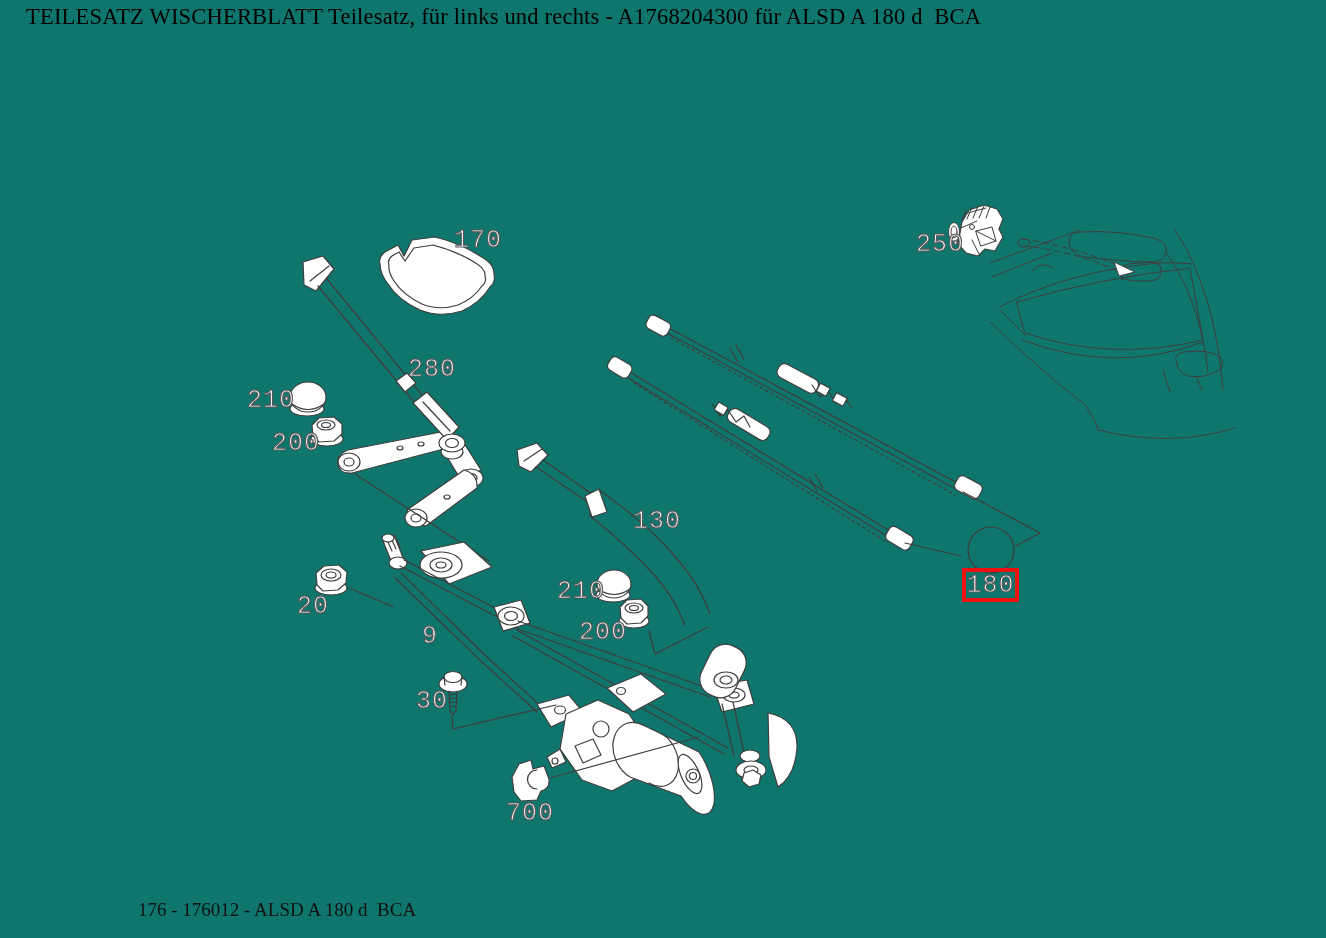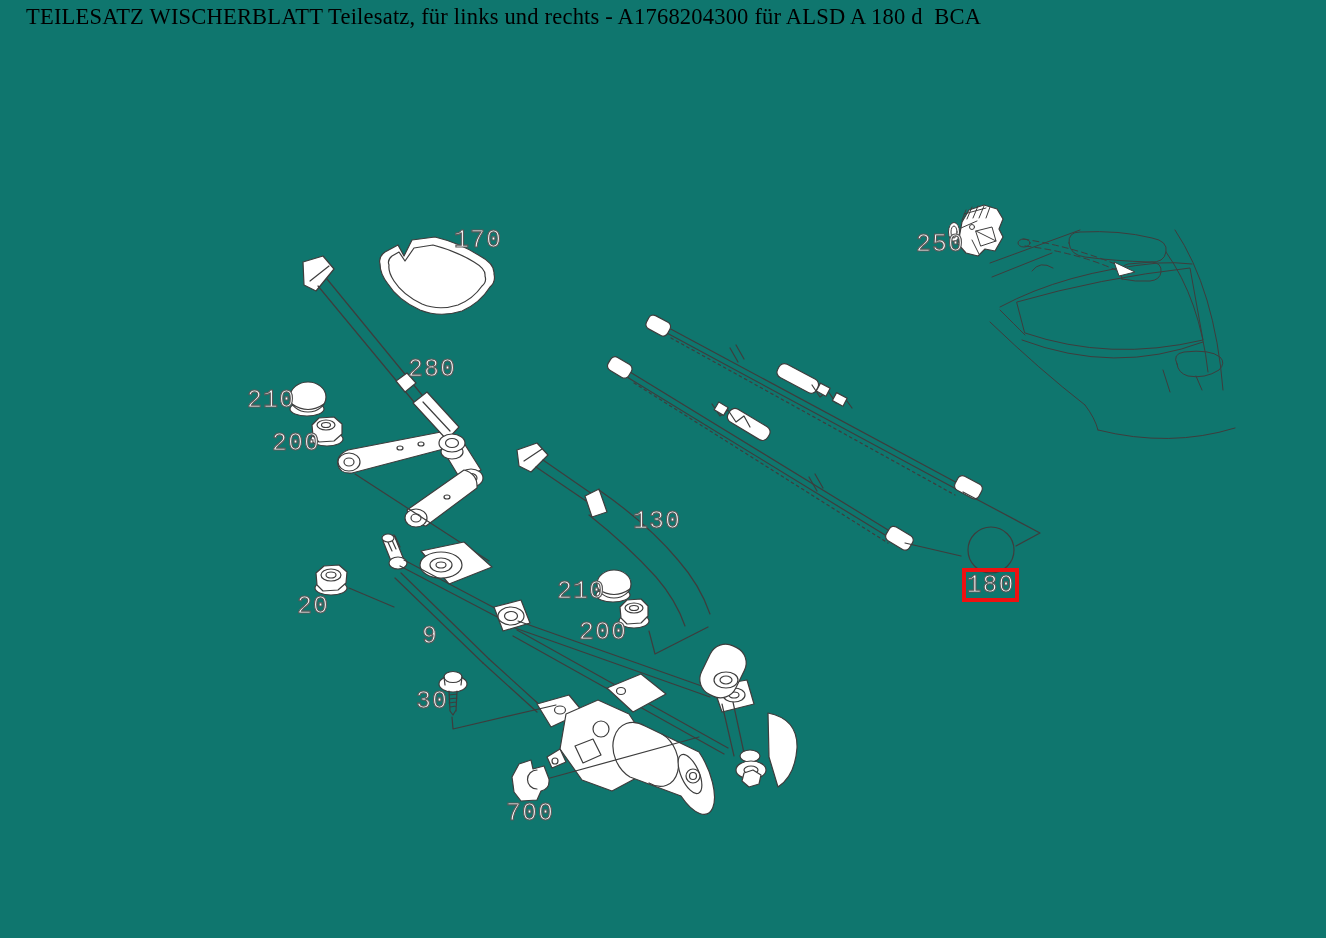--- a/index.html
+++ b/index.html
@@ -254,14 +254,15 @@
     <span class="part-label" style="left:581px;top:591px">210</span>
     <span class="part-label" style="left:603px;top:632px">200</span>
     <span class="part-label" style="left:940px;top:244px">250</span>
 
     <div class="highlight-box" style="left:962px;top:533px;width:57px;height:34px">
       <span class="part-label">180</span>
     </div>
 
   </div>
 
+  <div class="footer">176 - 176012 - ALSD A 180 d  BCA</div>
 
 </div>
 
 </body></html>

